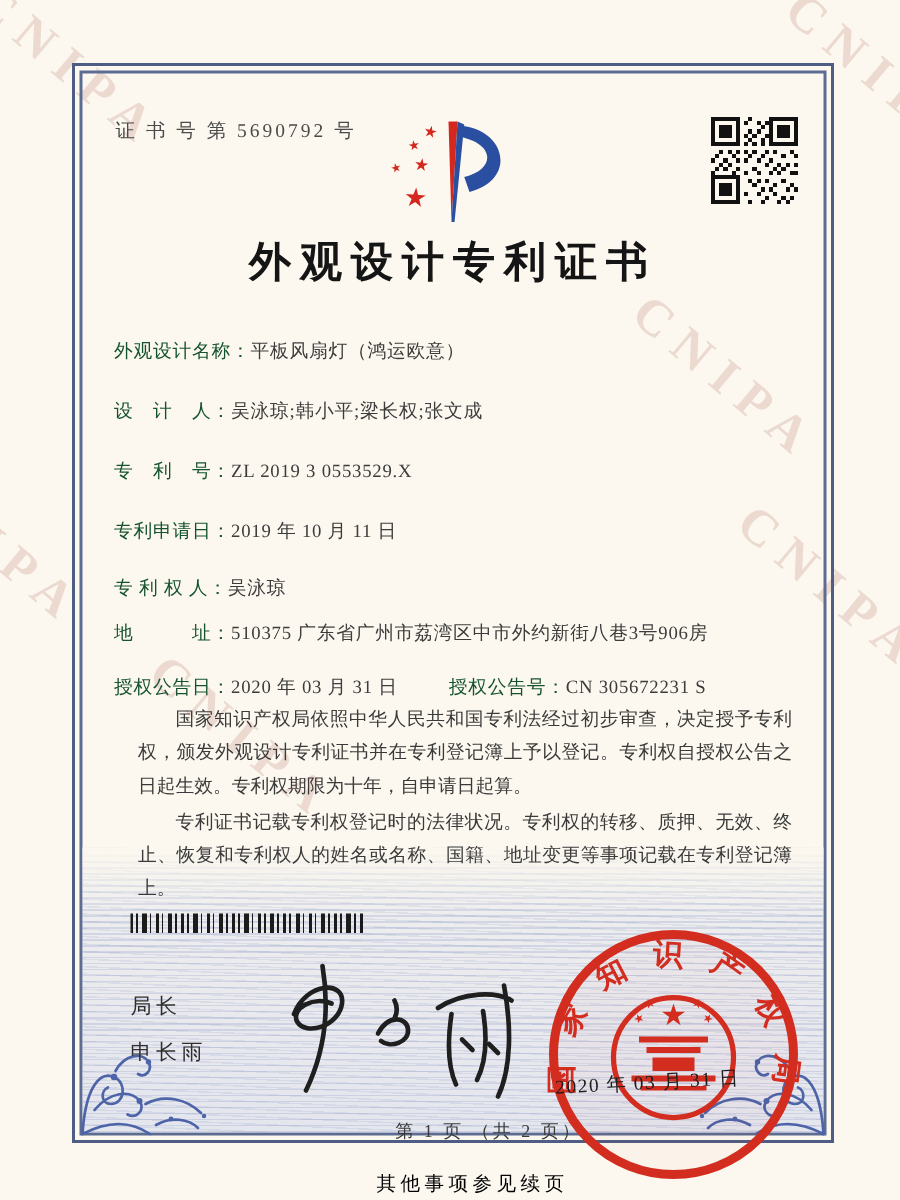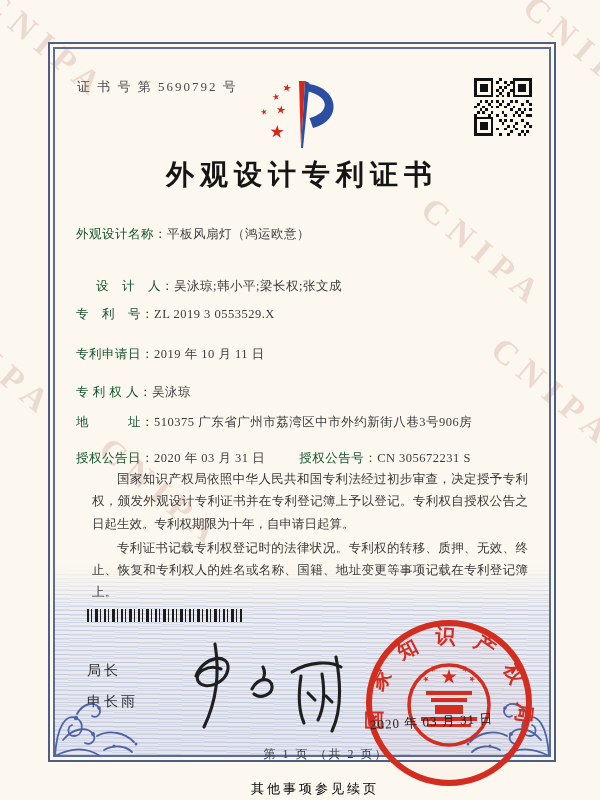--- a/index.html
+++ b/index.html
@@ -219,21 +219,21 @@
           </g>
       </g>
     </svg>
 
     <div class="title">外观设计专利证书</div>
 
     <div class="fields">
       <div class="frow" style="top:6px;">
         <span class="lbl">外观设计名称：</span><span class="val">平板风扇灯（鸿运欧意）</span>
       </div>
-      <div class="frow" style="top:58px;margin-left:20px;">
+      <div class="frow" style="top:46px;">
         <span class="lbl">设　计　人：</span><span class="val">吴泳琼;韩小平;梁长权;张文成</span>
       </div>
       <div class="frow" style="top:86px;">
         <span class="lbl">专　利　号：</span><span class="val">ZL 2019 3 0553529.X</span>
       </div>
       <div class="frow" style="top:126px;">
         <span class="lbl">专利申请日：</span><span class="val">2019 年 10 月 11 日</span>
       </div>
       <div class="frow" style="top:164px;">
         <span class="lbl">专 利 权 人：</span><span class="val">吴泳琼</span>

